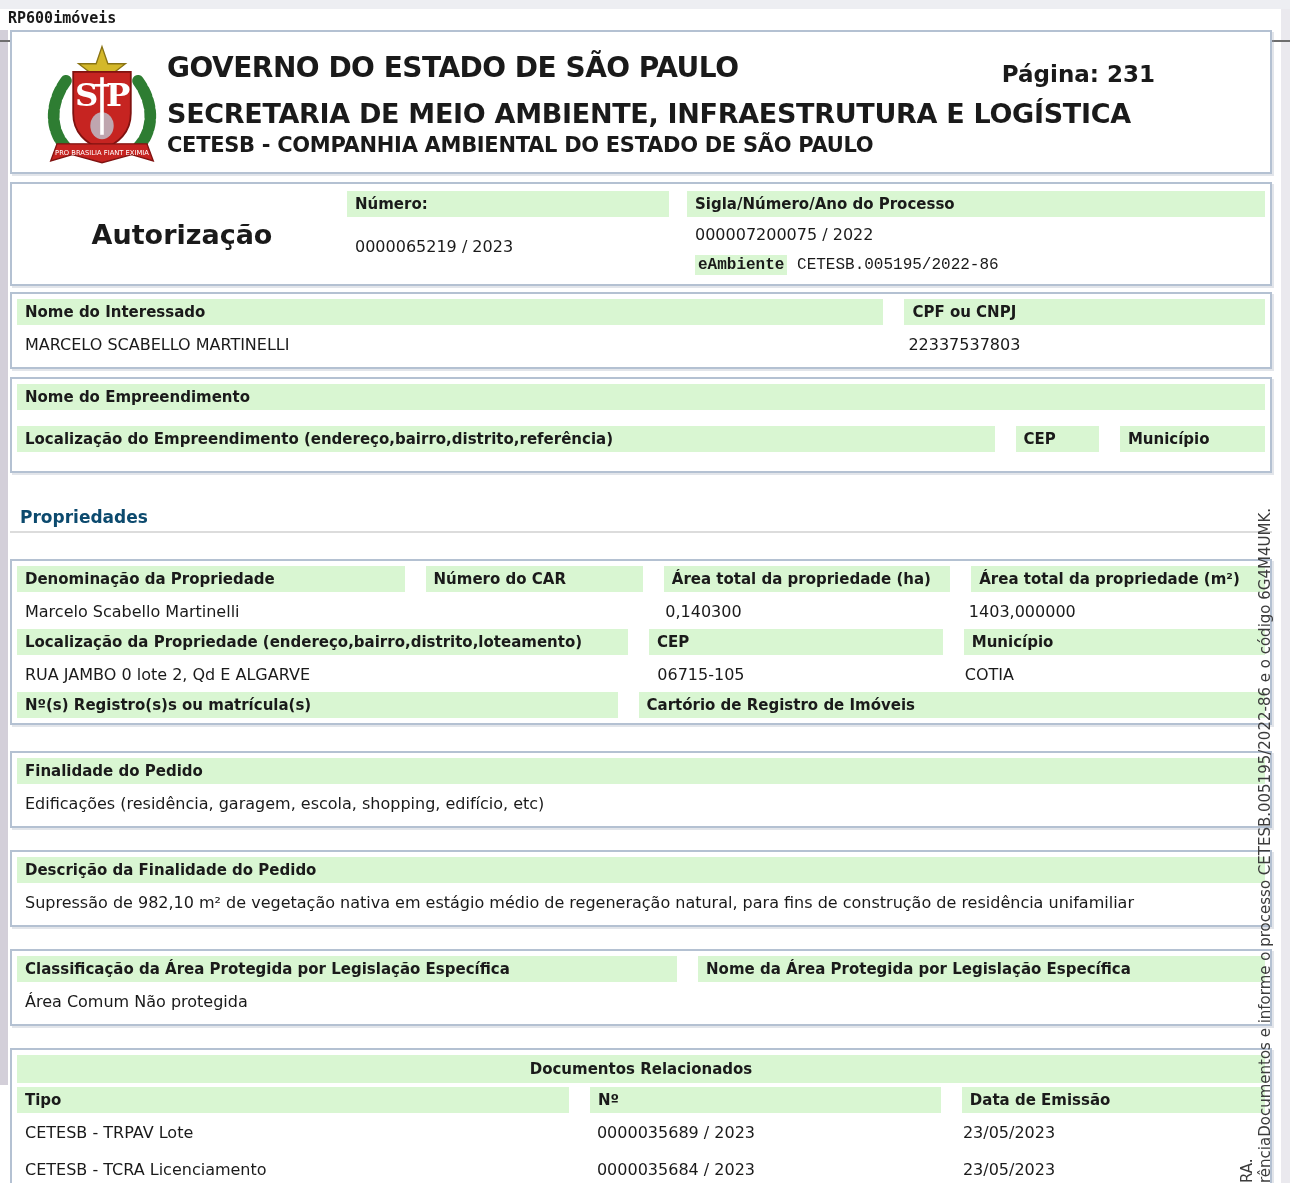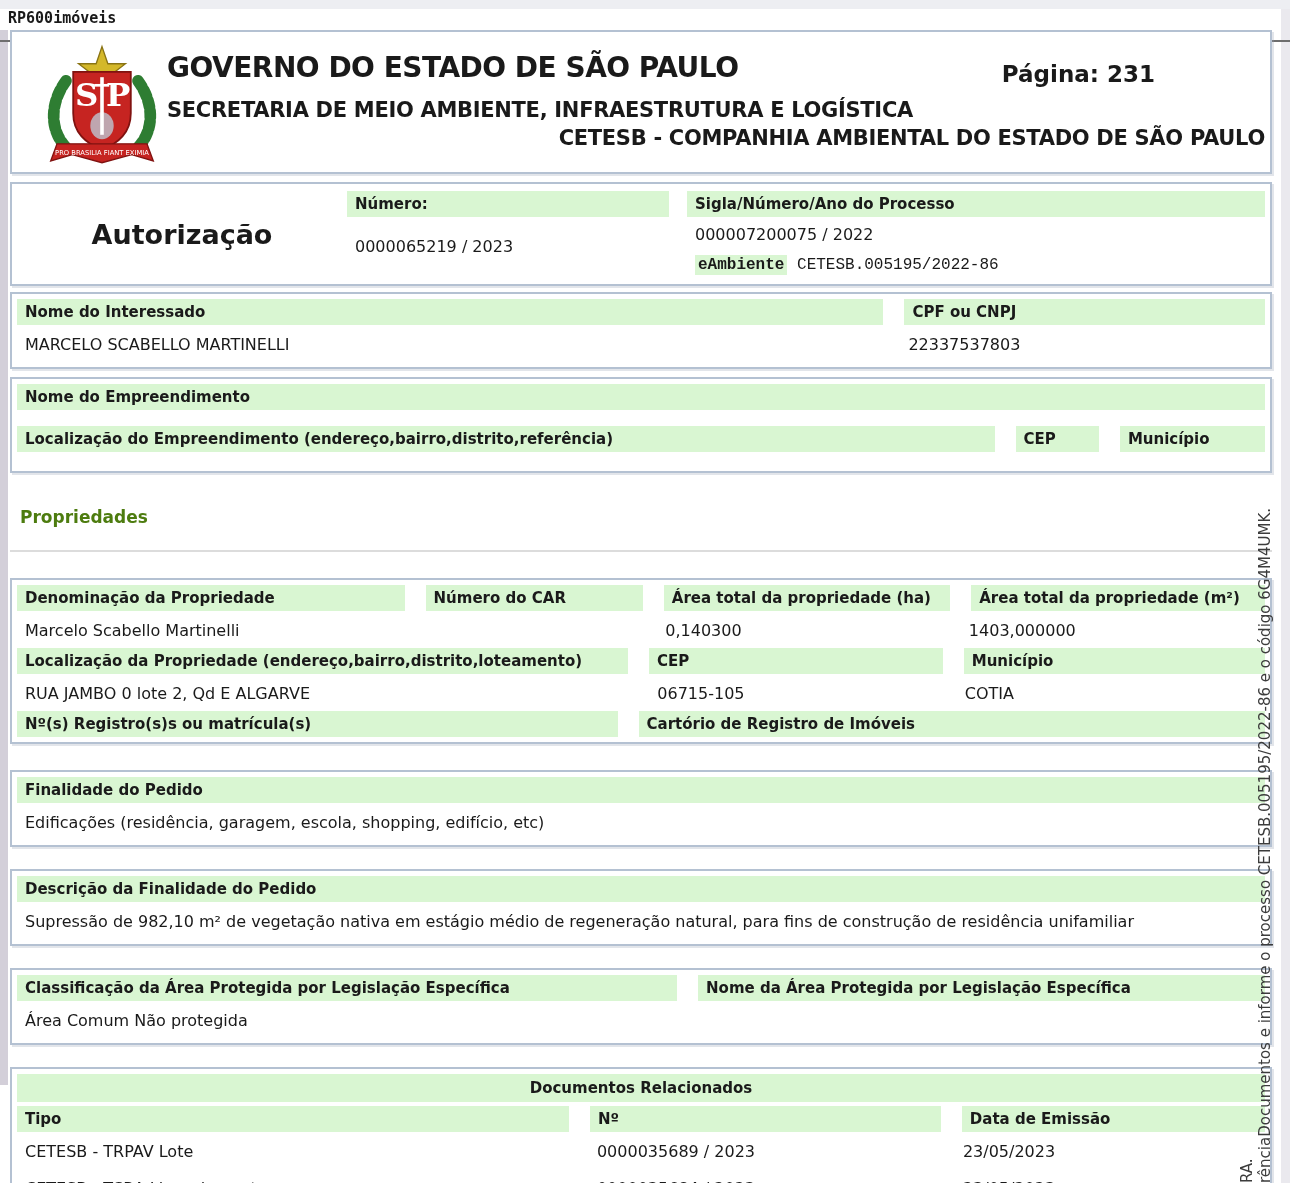--- a/index.html
+++ b/index.html
@@ -27,34 +27,34 @@
   .vrow { display:flex; gap:7px; }
   .vcell { padding:10px 8px 8px; font-size:16px; min-height:20px; white-space:nowrap; }
 
   
   .hdr { height:144px; display:flex; align-items:flex-start; margin-bottom:8px; }
   .hdr-logo { width:150px; padding:2px 6px 0 22px; }
   .hdr-text { flex:1; padding-top:14px; }
   .hdr-row1 { display:flex; justify-content:space-between; align-items:flex-start; }
   .hdr-title { font-size:28px; font-weight:bold; letter-spacing:-0.5px; }
   .hdr-page { font-size:23px; font-weight:bold; margin:10px 110px 0 0; }
-  .hdr-sub { font-size:21px; font-weight:bold; letter-spacing:-0.3px; margin-top:11px; }
-  .hdr-sub2 { font-size:21px; font-weight:bold; letter-spacing:-0.3px; margin-top:4px;text-align:right; }
+  .hdr-sub { font-size:27px; font-weight:bold; letter-spacing:-0.3px; margin-top:11px; }
+  .hdr-sub2 { font-size:21px; font-weight:bold; letter-spacing:-0.3px; margin-top:4px; }
 
   
   .auth { height:104px; display:flex; margin-bottom:6px; }
   .auth-title { width:330px; display:flex; align-items:center; justify-content:center; font-size:27px; font-weight:bold; }
   .auth-col2 { width:322px; margin-right:18px; padding-top:2px; }
   .auth-col3 { flex:1; padding-top:2px; }
   .auth-val { font-size:16px; padding:8px; }
   .auth-col2 .auth-val { margin-top:12px; }
   .eline { font-size:16px; padding:4px 8px 0;font-family:Liberation Mono, monospace; }
   .eamb { background:#d9f6d2; font-weight:bold; padding:1px 3px; }
 
-  .sect-title { color:#4d7c0f; font-weight:bold; font-size:17px; margin:34px 0 23px 10px; }
+  .sect-title { color:#0c4a6e; font-weight:bold; font-size:17px; margin:34px 0 4px 10px; }
   .sect-rule { border:none; border-top:2px solid #dcdcdc; margin:0 0 26px 0; }
 
   .mb8 { margin-bottom:8px; }
   .gap19 { margin-top:26px; }
   .gap22 { margin-top:22px; }
 
   
   .doc-title { background:#d9f6d2; font-weight:bold; font-size:15px; text-align:center; padding:5px 8px; margin-bottom:4px; }
 
   

